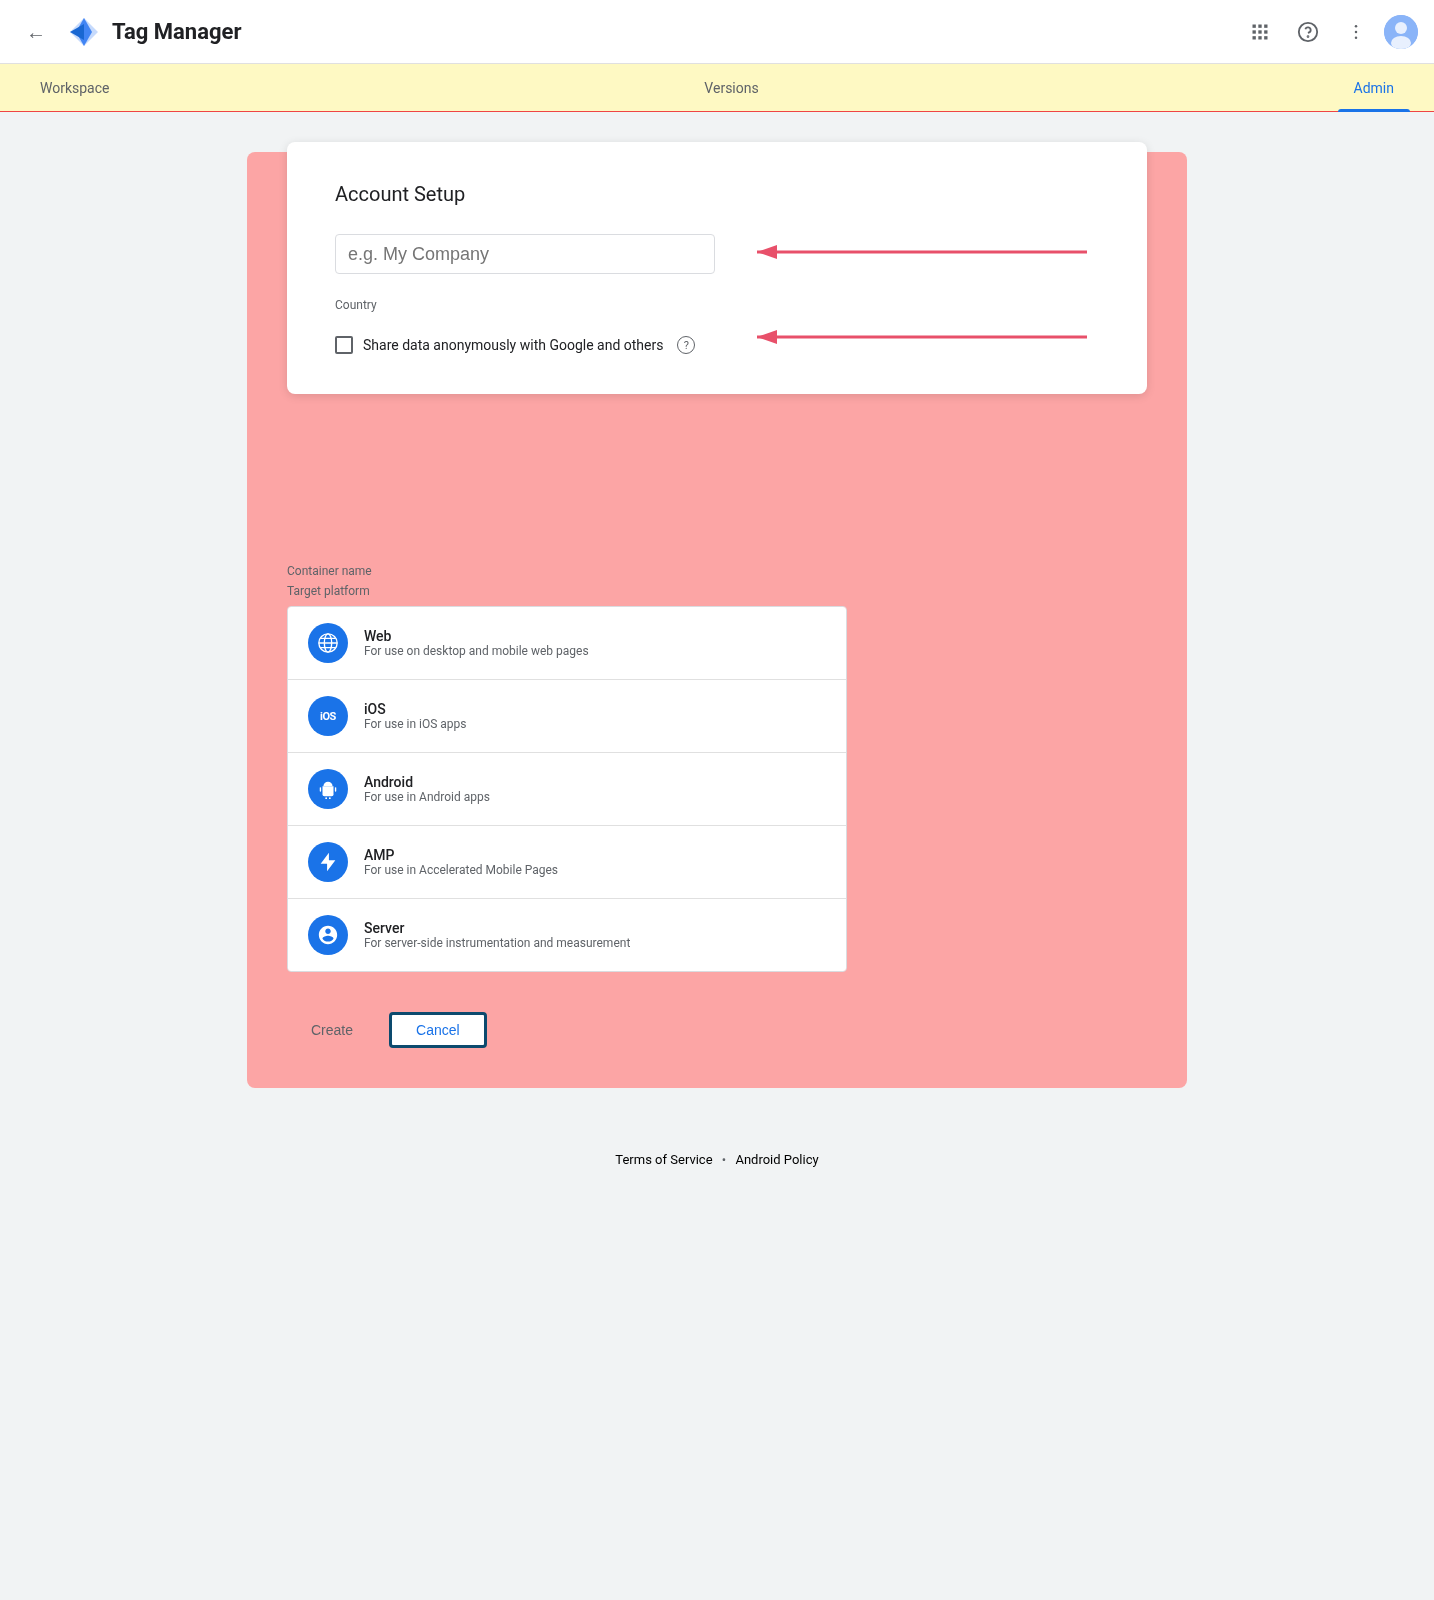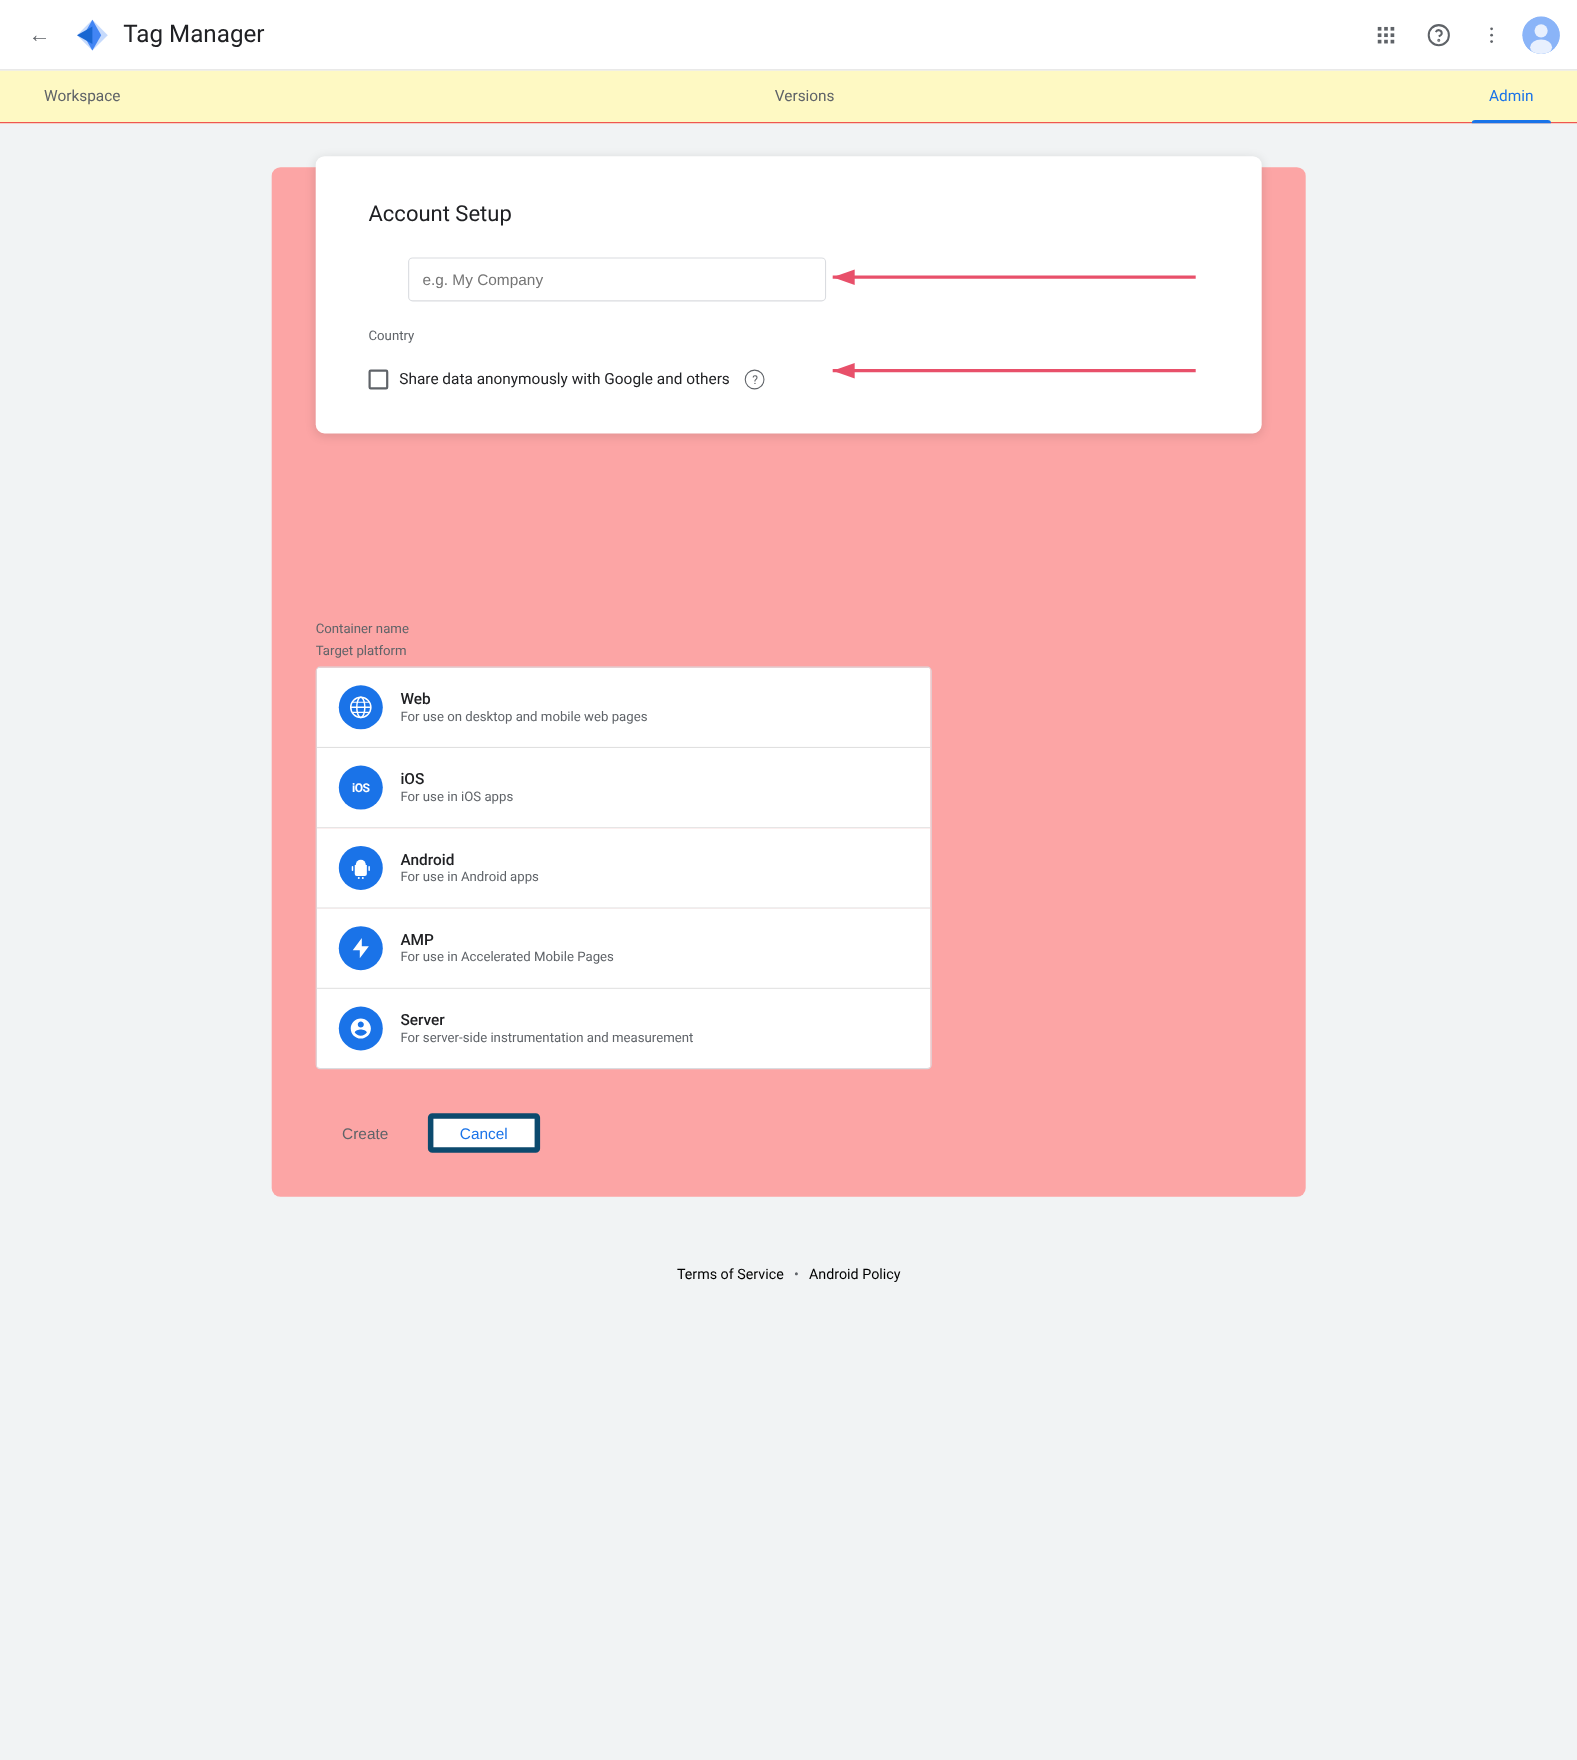--- a/index.html
+++ b/index.html
@@ -39,21 +39,21 @@
     .logo-diamond {
       width: 32px; height: 32px;
       position: relative;
     }
     .logo-diamond svg {
       width: 32px; height: 32px;
     }
     .app-title {
       font-size: 22px;
       color: #202124;
-      font-weight: 400;
+      font-weight: 700;
       letter-spacing: 0;
     }
     .topnav-right {
       display: flex;
       align-items: center;
       gap: 8px;
     }
     .nav-icon-btn {
       width: 40px; height: 40px;
       display: flex; align-items: center; justify-content: center;
@@ -148,25 +148,24 @@
       color: #5f6368;
       margin-bottom: 6px;
       display: block;
     }
     .form-input {
       width: 380px;
       height: 40px;
       border: 1px solid #dadce0;
       border-radius: 4px;
       padding: 0 12px;
-      font-size: 14px;
+      font-size: 18px;
       color: #80868b;
       outline: none;
       background: #fff;
-      margin-left: 36px;
     }
     .form-group {
       margin-bottom: 24px;
     }
     .country-select-wrapper {
       position: relative;
       width: 380px;
     }
     .country-select {
       width: 100%;
@@ -299,21 +298,21 @@
       border: none;
       background: transparent;
       color: #5f6368;
       font-size: 14px;
       cursor: pointer;
       border-radius: 4px;
     }
     .btn-cancel {
       height: 36px;
       padding: 0 24px;
-      border: 5px solid #0c4a6e;
+      border: 3px solid #0c4a6e;
       background: #fff;
       color: #1a73e8;
       font-size: 14px;
       cursor: pointer;
       border-radius: 4px;
     }
 
     
     .page-footer {
       text-align: center;

